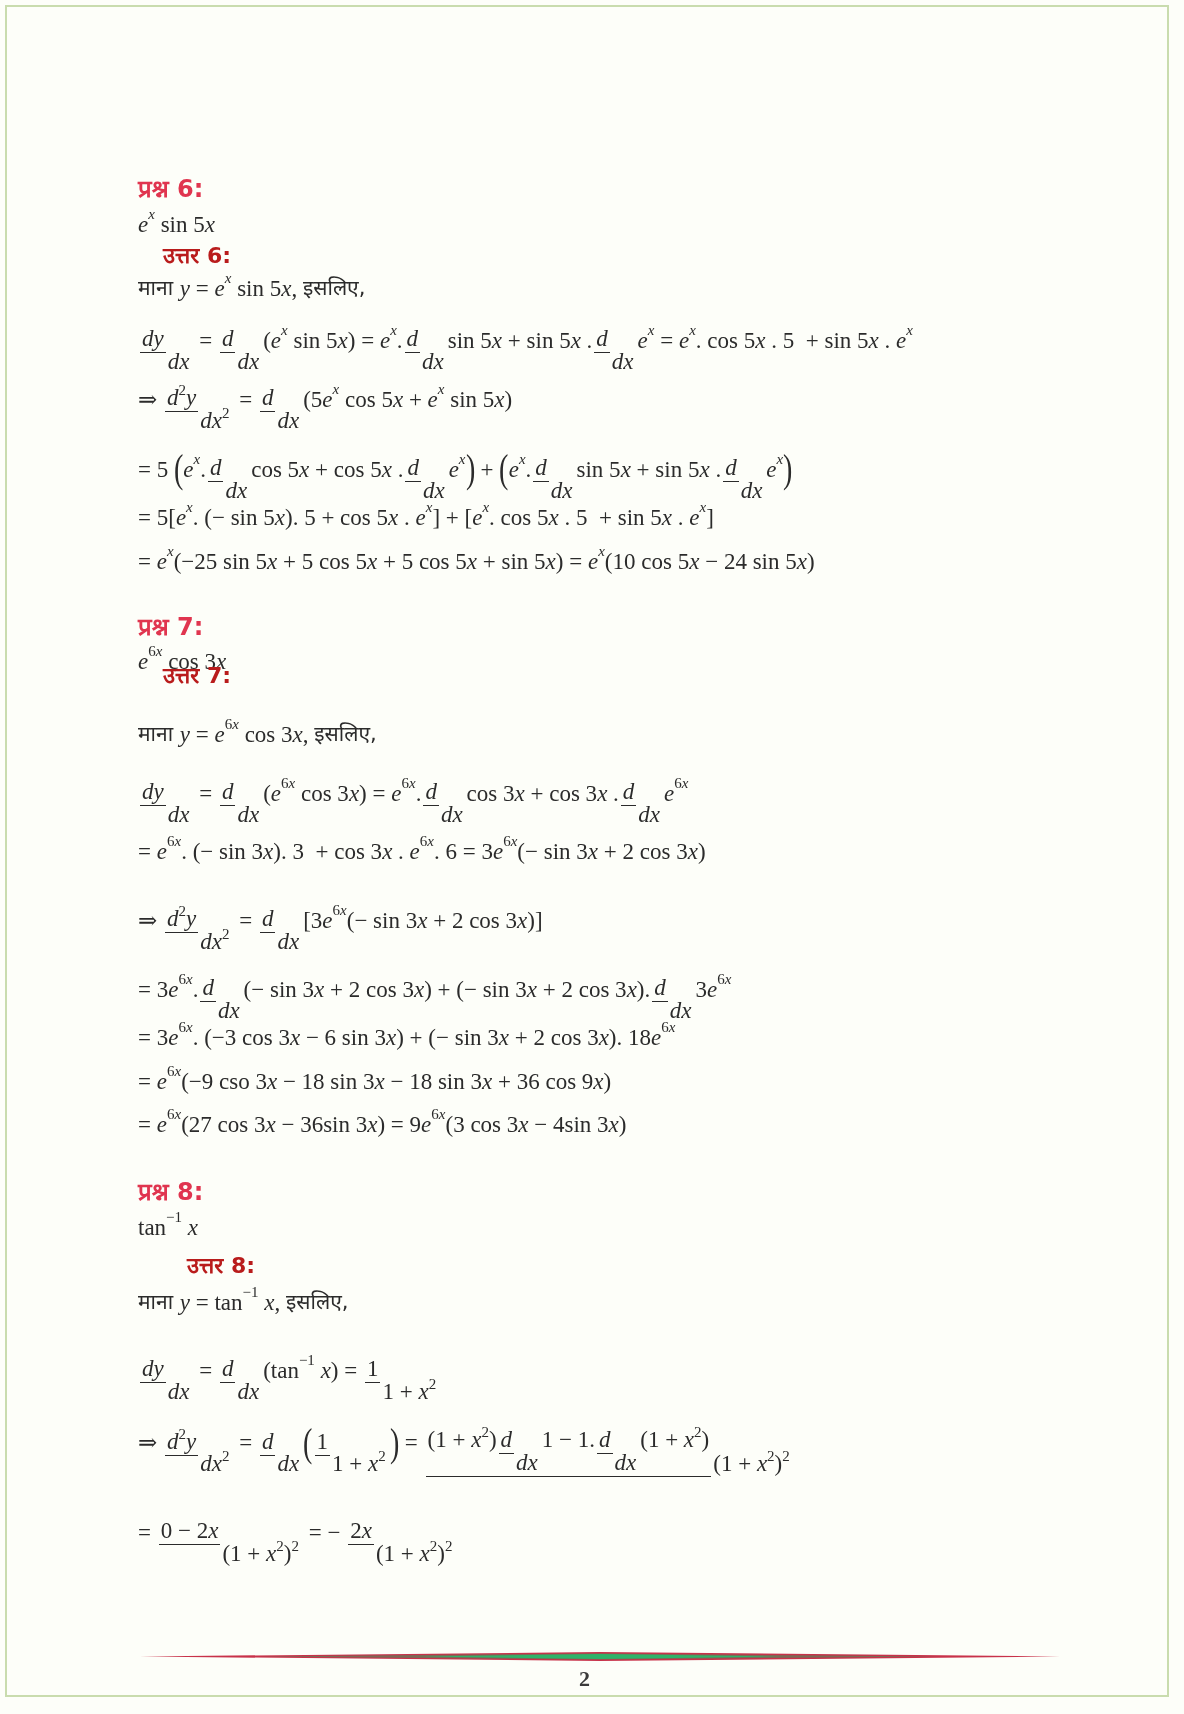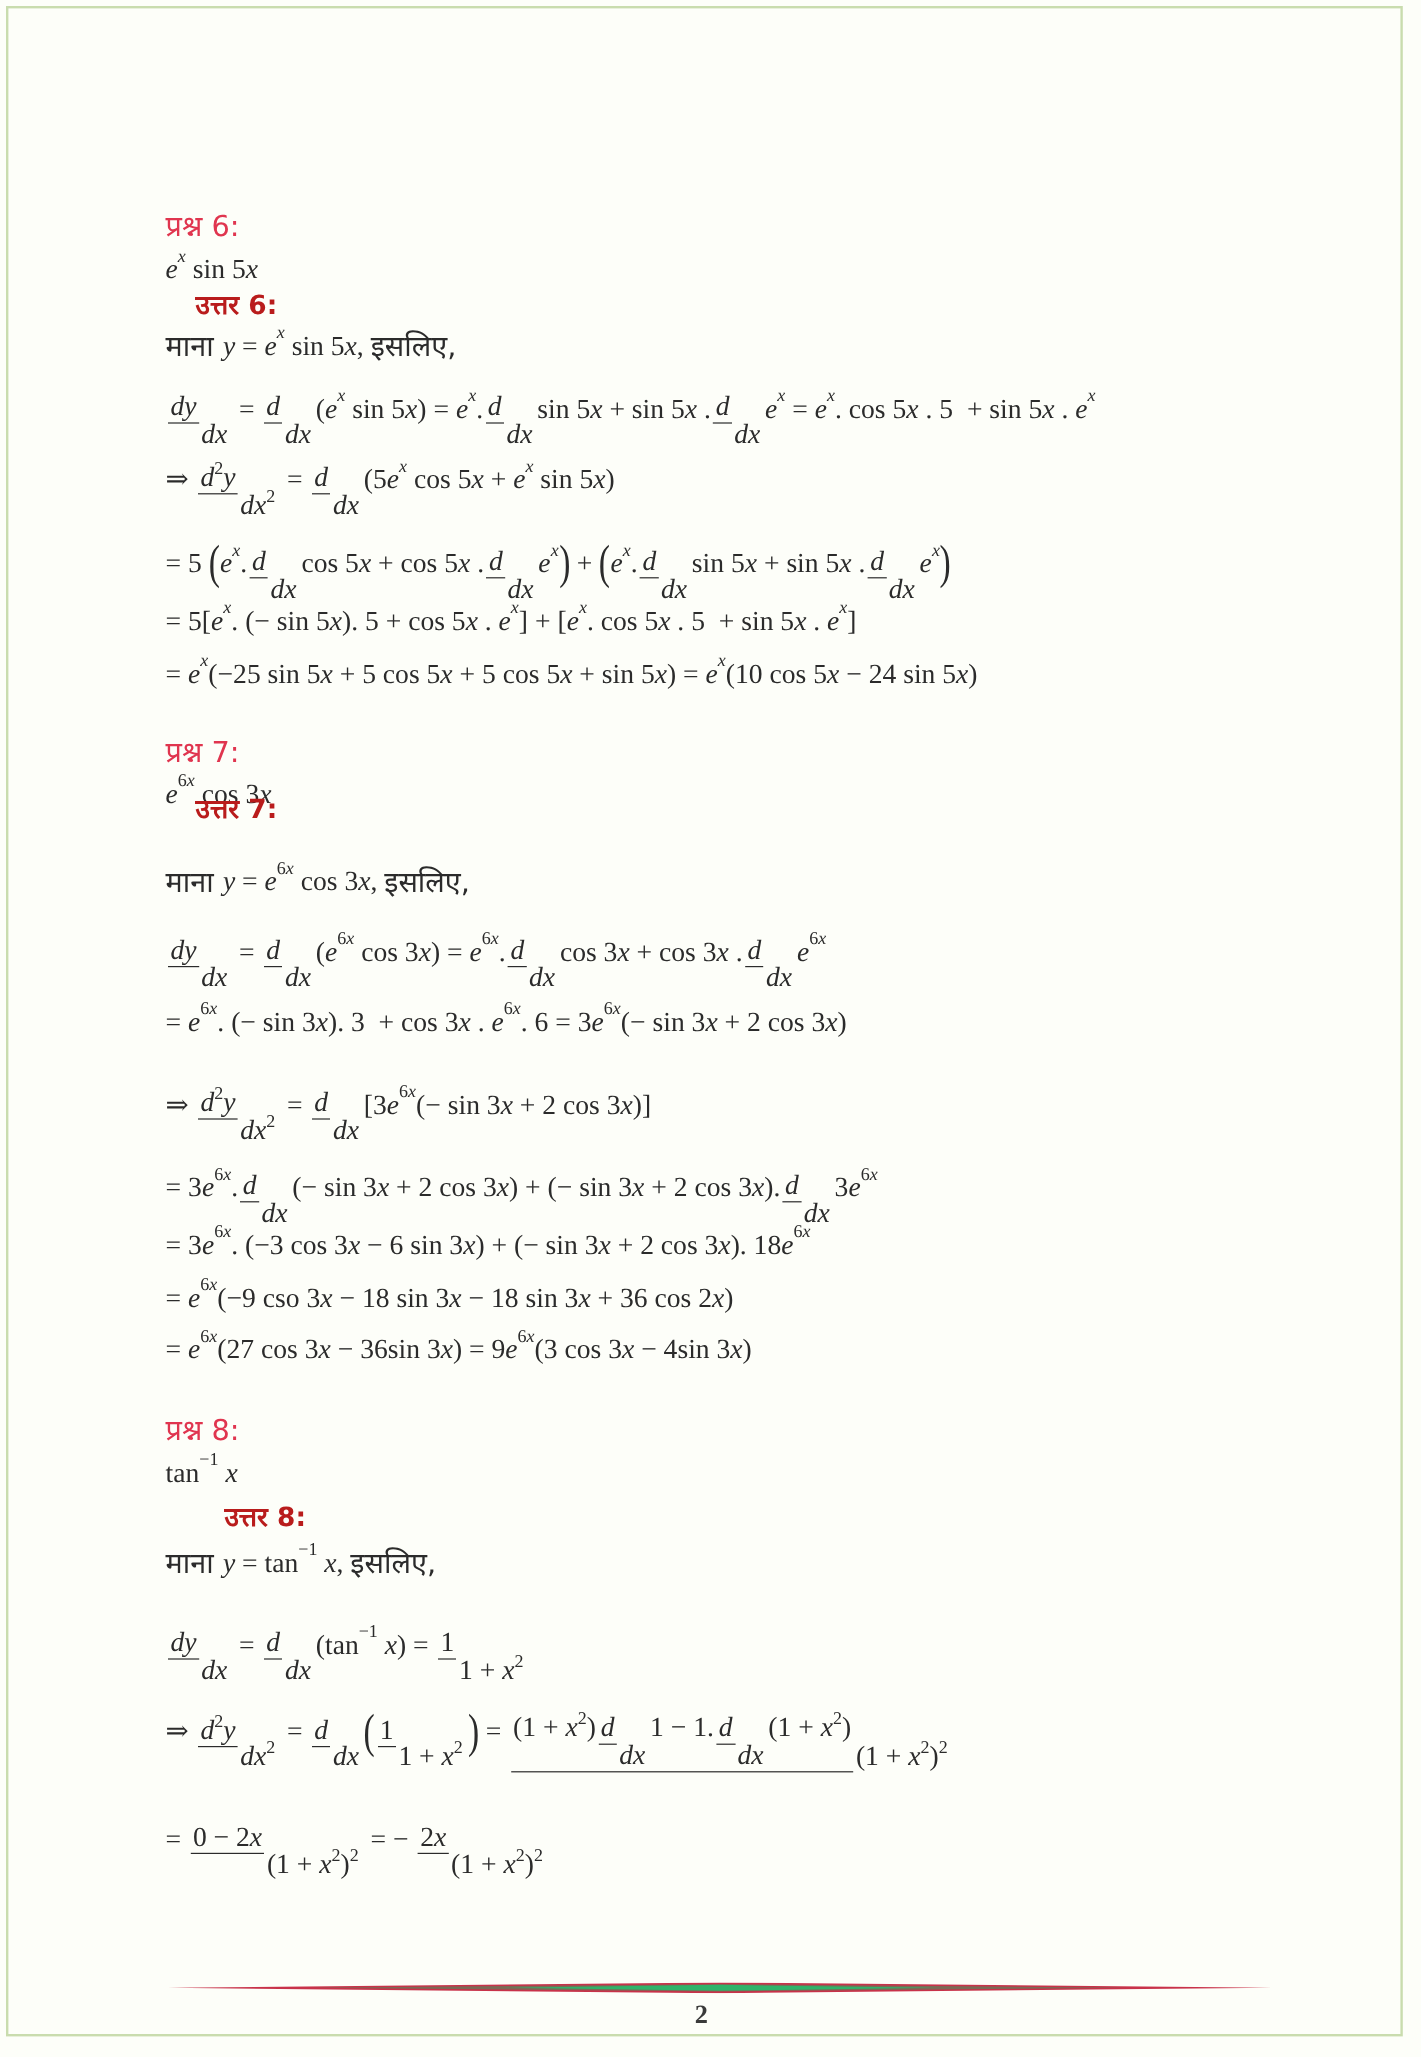--- a/index.html
+++ b/index.html
@@ -10,23 +10,23 @@
     color:#2b2b2b;
   }
   .page-border {
     position:absolute; left:5px; top:5px; width:1164px; height:1692px;
     border:2px solid #c9dcae; box-sizing:border-box;
   }
   .line {
     position:absolute; left:138px; white-space:nowrap;
     font-size:23px; line-height:1; display:flex; align-items:center;
   }
-  .heading-q { color:#e0354f; font-family:"DejaVu Sans","Liberation Sans",sans-serif; font-weight:normal; font-size:24px; }
+  .heading-q { color:#e0354f; font-family:"DejaVu Sans","Liberation Sans",sans-serif; font-weight:bold; font-size:24px; }
   .heading-a { color:#b91c1c; font-family:"DejaVu Sans","Liberation Sans",sans-serif; font-weight:bold; font-size:22px; left:163px; }
-  .deva { font-family:"DejaVu Sans","Liberation Sans",sans-serif; font-size:24px; }
+  .deva { font-family:"DejaVu Sans","Liberation Sans",sans-serif; font-size:21px; }
   .t { white-space:pre; }
   .i { font-style:italic; white-space:pre; }
   .sup { font-size:15px; position:relative; top:-10px; white-space:pre; }
   .sup .i, .sup .t { font-size:15px; }
   .frac { display:inline-flex; flex-direction:row; align-items:center; margin:0 2px; vertical-align:middle; }
   .frac .num { padding:0 2px 2px 2px; border-bottom:1.3px solid #2b2b2b; white-space:nowrap; display:flex; align-items:baseline; }
   .frac .den { padding:2px 2px 0 2px; white-space:nowrap; display:flex; align-items:baseline;margin-top:40px; }
   .big { font-size:40px; font-weight:200; transform:scaleX(0.7); display:inline-block; line-height:1; margin:0 -2px; }
   .footer-rule {
     position:absolute; left:140px; top:1652px; width:920px; height:9px;
@@ -442,21 +442,21 @@
     <div class="line" style="top: 1069.5px;">
       <span class="t">= </span>
       <span class="i">e</span>
       <span class="sup"><span class="t">6</span><span class="i">x</span></span>
       <span class="t">(−9 cso 3</span>
       <span class="i">x</span>
       <span class="t"> − 18 sin 3</span>
       <span class="i">x</span>
       <span class="t"> − 18 sin 3</span>
       <span class="i">x</span>
-      <span class="t"> + 36 cos 2</span>
+      <span class="t"> + 36 cos 9</span>
       <span class="i">x</span>
       <span class="t">)</span>
     </div>
     <div class="line" style="top: 1112.5px;">
       <span class="t">= </span>
       <span class="i">e</span>
       <span class="sup"><span class="t">6</span><span class="i">x</span></span>
       <span class="t">(27 cos 3</span>
       <span class="i">x</span>
       <span class="t"> − 36sin 3</span>

